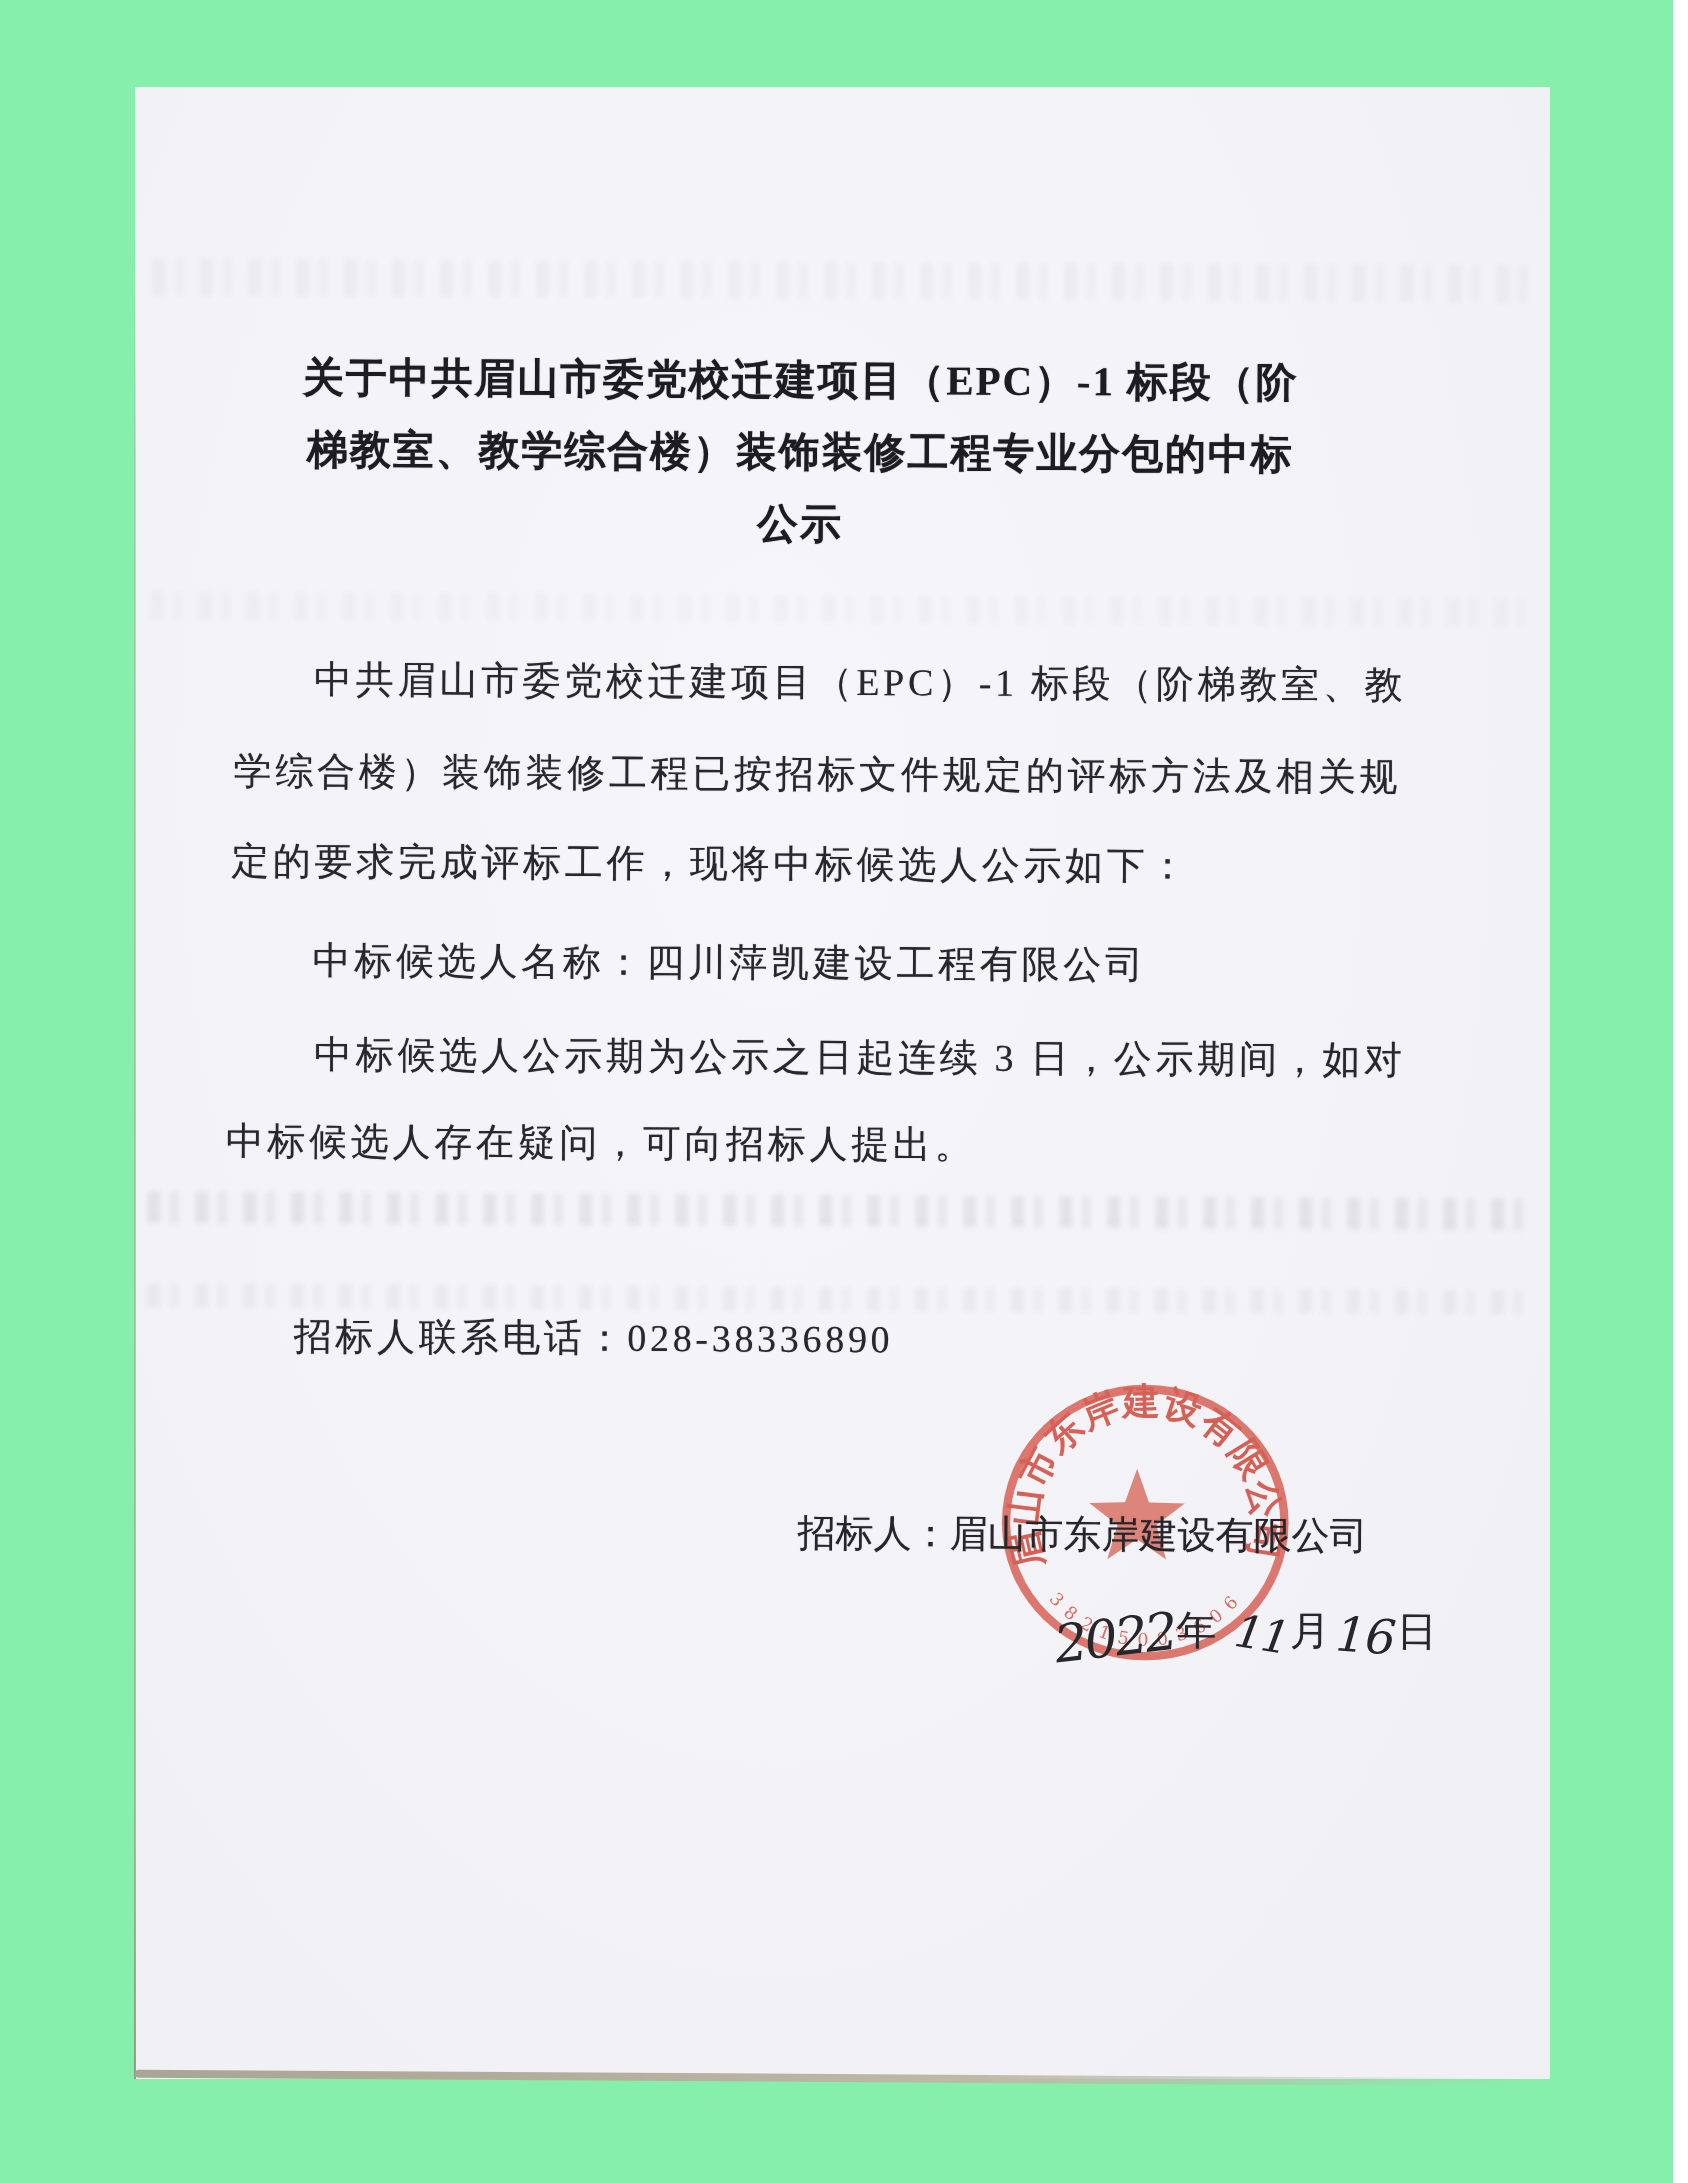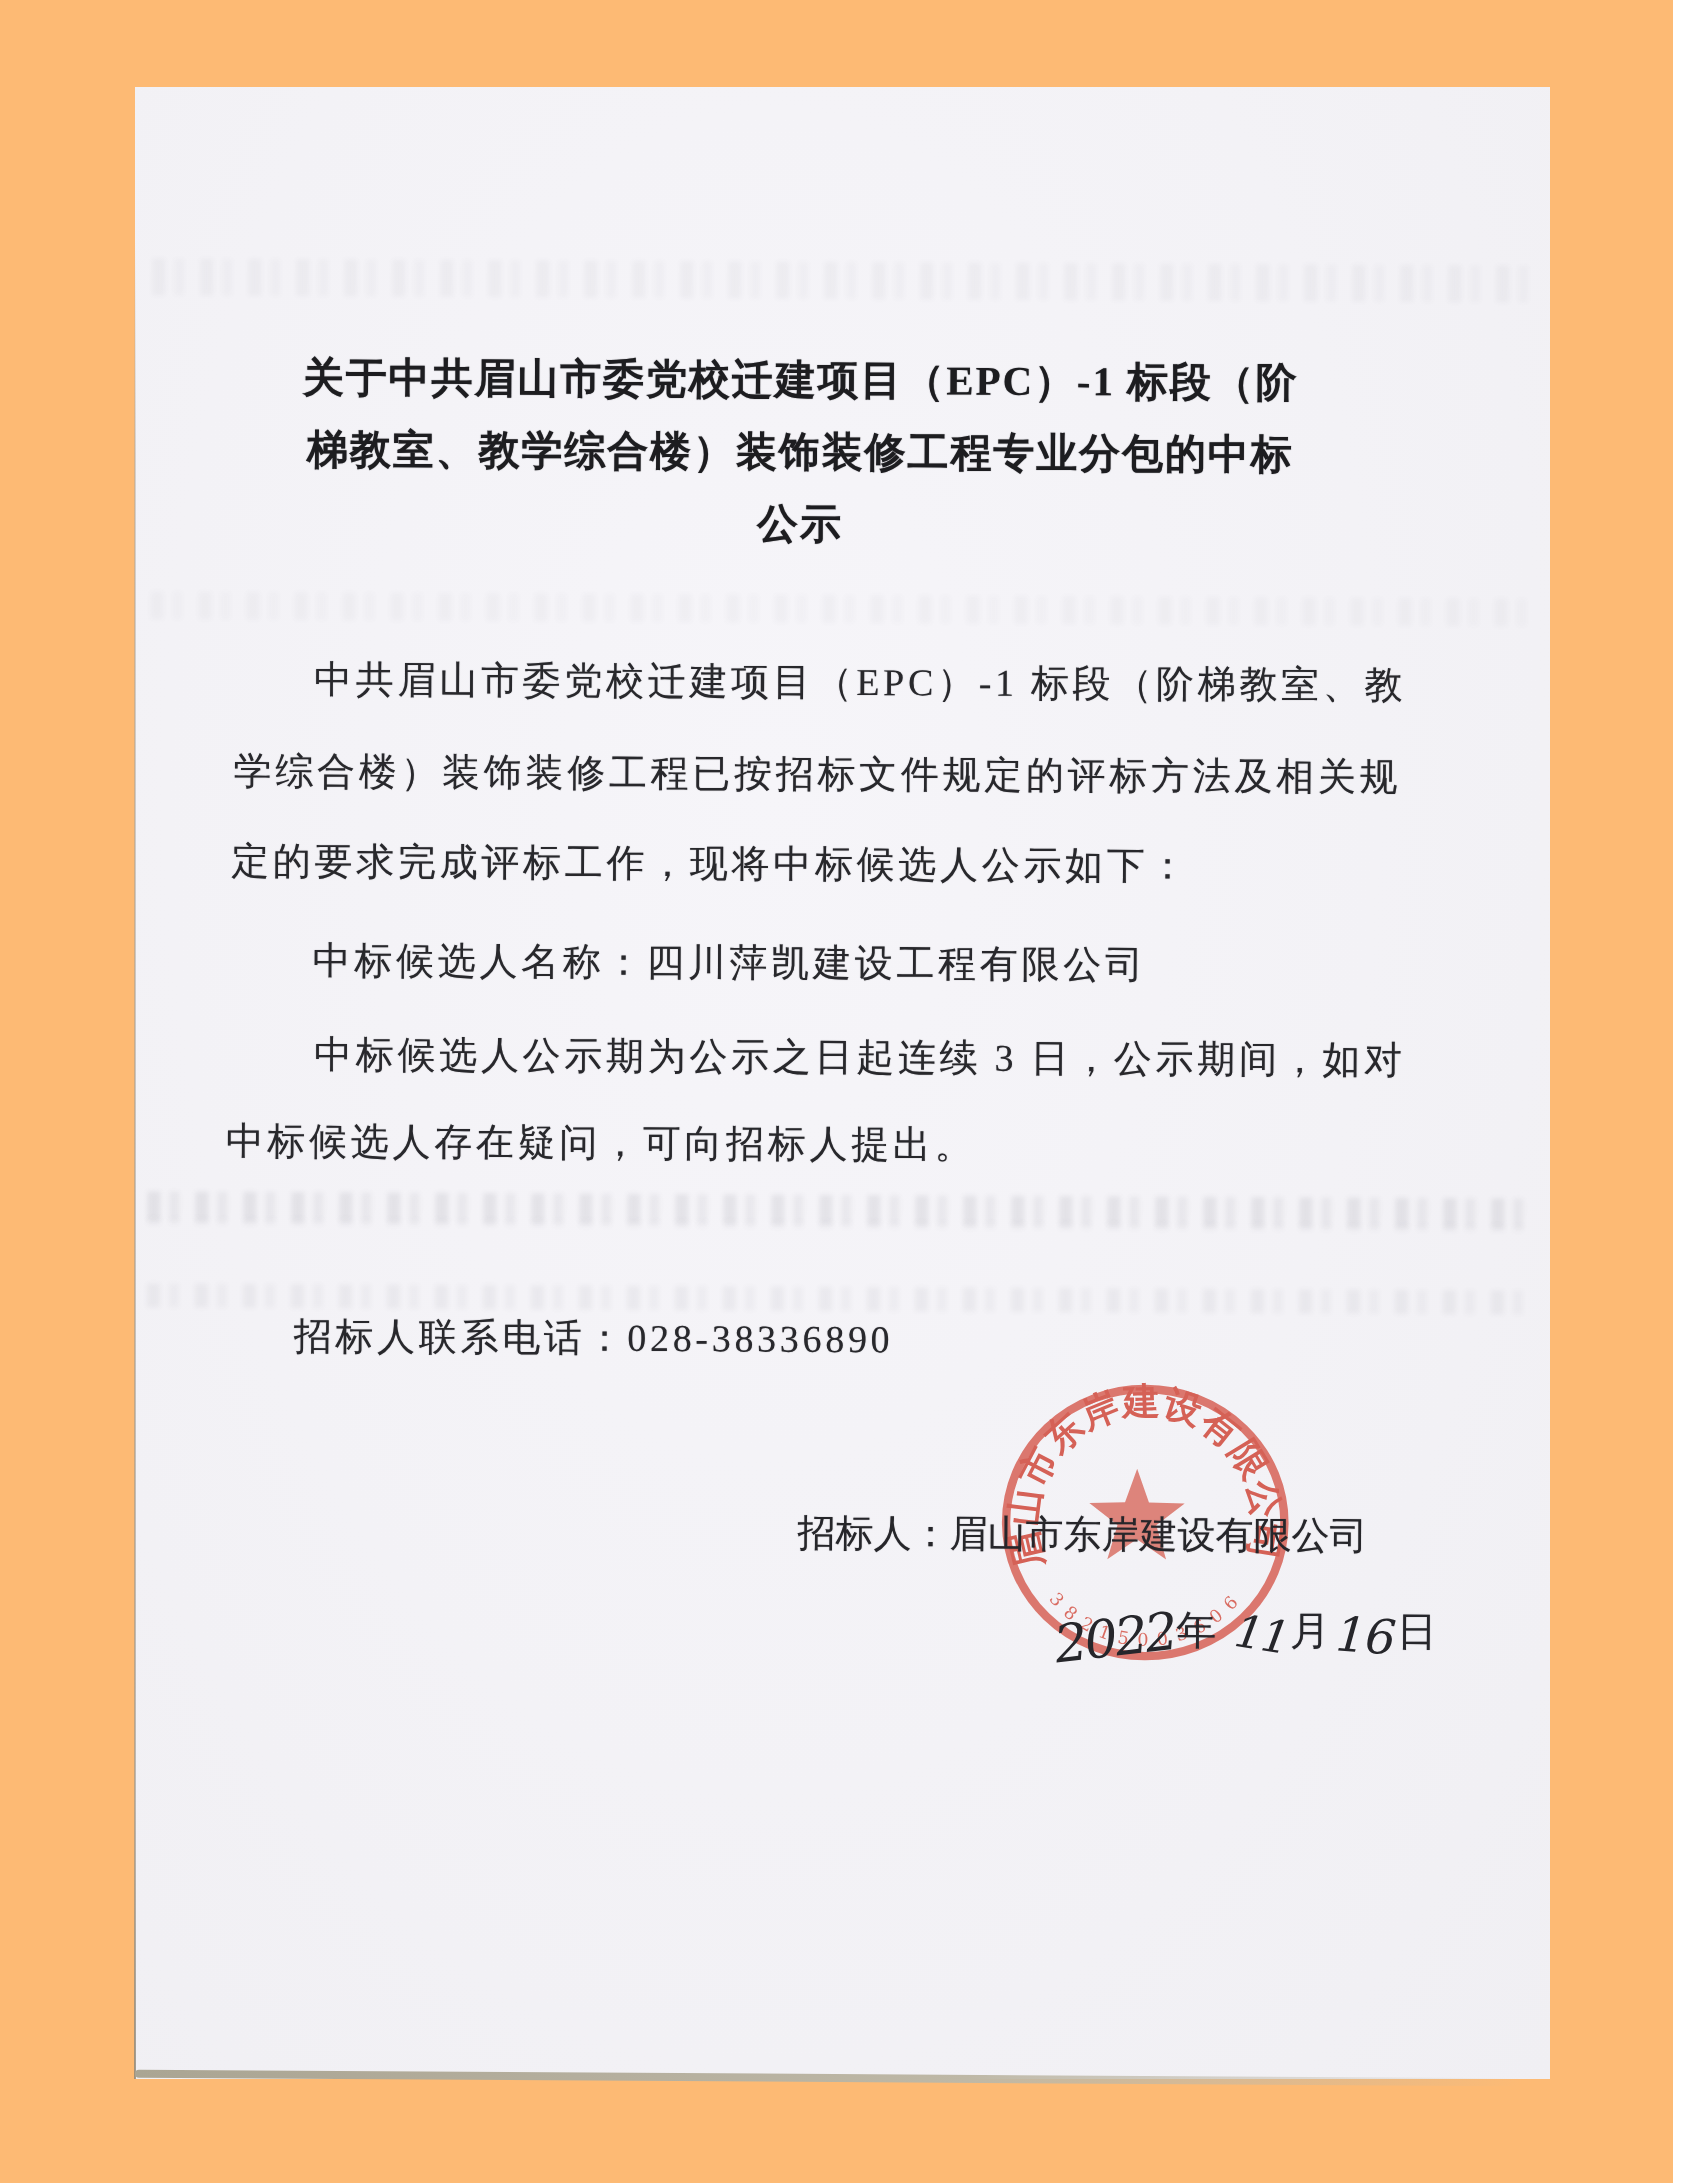--- a/index.html
+++ b/index.html
@@ -1,18 +1,18 @@
 <!DOCTYPE html>
 <html style="font-size:15px"><head>
 <meta charset="utf-8">
 <style>
   html,body{margin:0;padding:0;background:#ffffff;}
   #canvas{
     position:relative;width:1673px;height:2183px;overflow:hidden;
-    background:#fdba74;
+    background:#86efac;
     font-family:"Liberation Serif","DejaVu Serif",serif;
   }
   
   .paper{
     position:absolute;left:135px;top:87px;width:1415px;height:1992px;
     background:radial-gradient(ellipse at 45% 35%, #f6f5f9 0%, #f3f2f6 55%, #f0eff3 100%);
   }
   .edge-left{
     position:absolute;left:134px;top:241px;width:1.9px;height:1838px;
     background:linear-gradient(180deg, rgba(170,166,158,0) 0%, rgba(170,166,158,.45) 12%, rgba(150,146,136,.6) 85%, rgba(140,134,120,.8) 100%);

